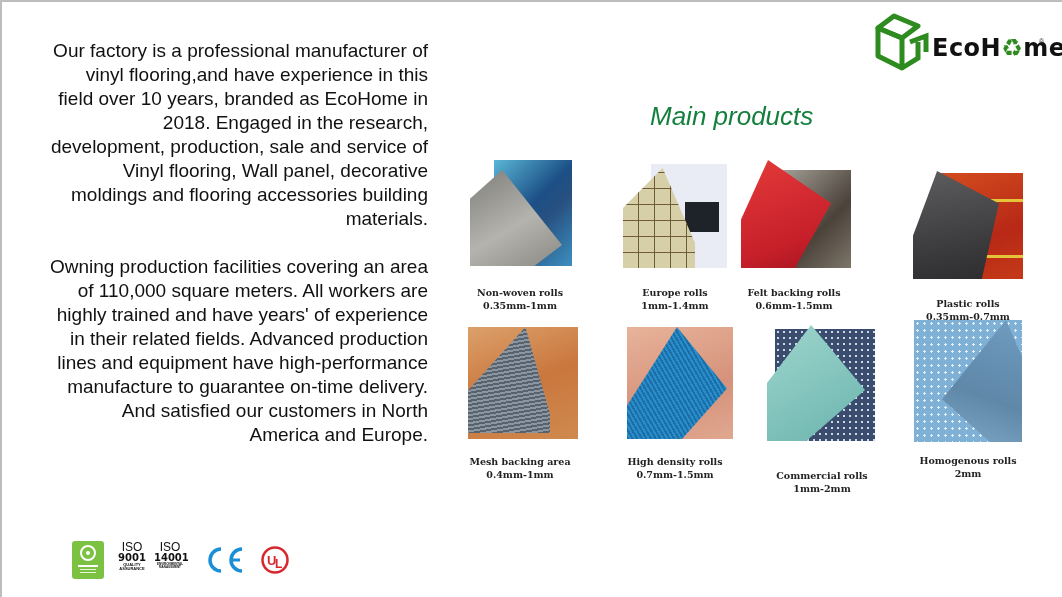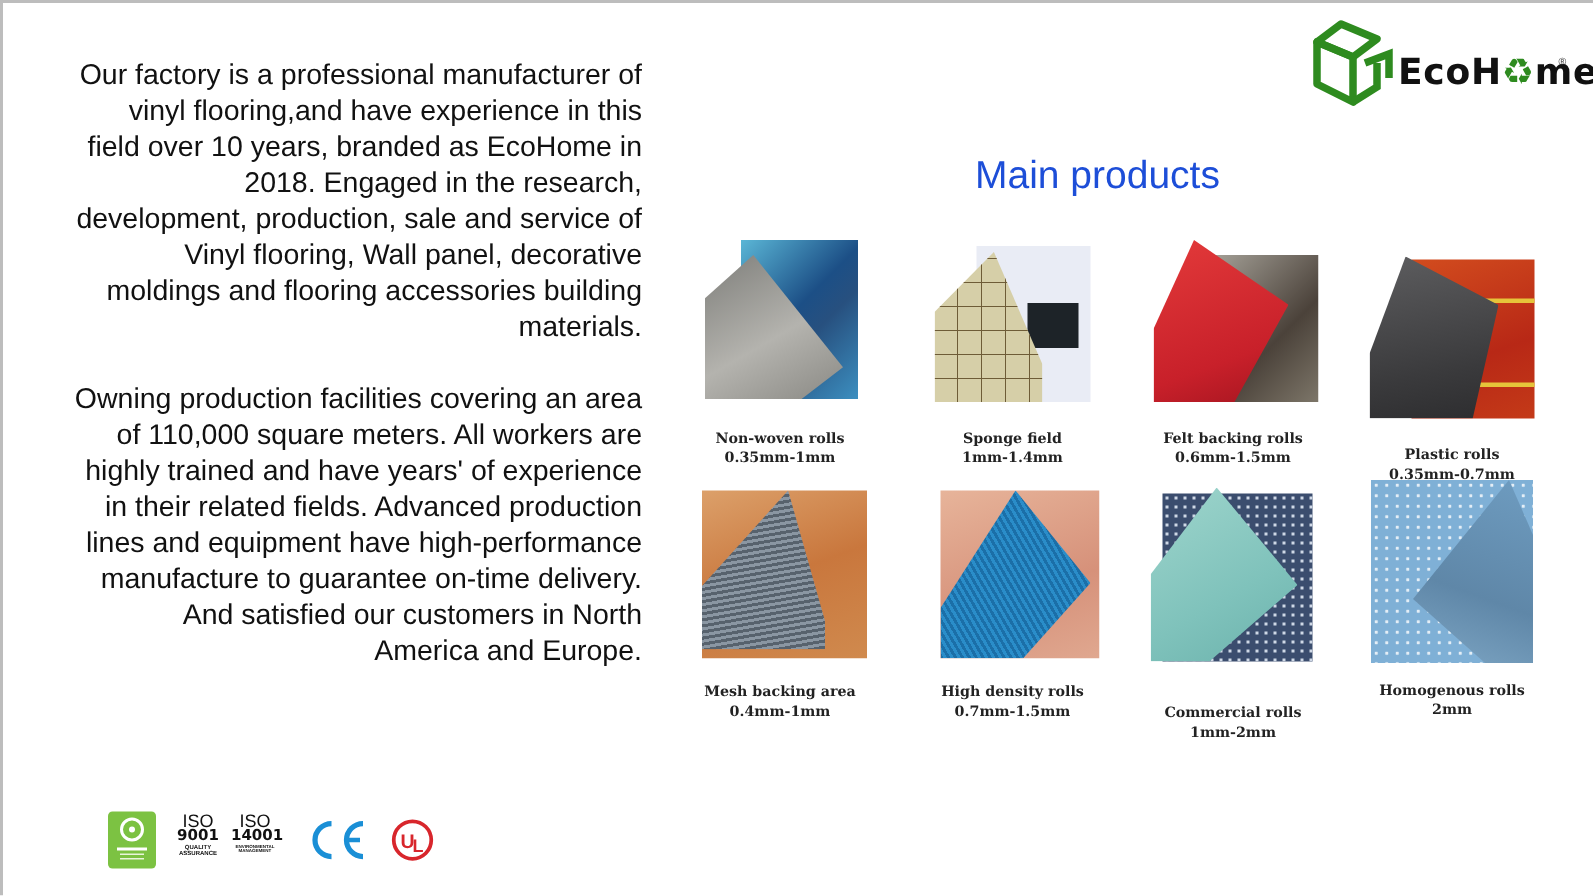--- a/index.html
+++ b/index.html
@@ -3,21 +3,21 @@
 <meta charset="utf-8">
 <style>
   html,body{margin:0;padding:0;background:#fff;}
   body{width:1062px;height:597px;position:relative;overflow:hidden;font-family:"Liberation Sans",sans-serif;color:#111;}
   .frame{position:absolute;left:0;top:0;width:1062px;height:597px;border-top:2px solid #bdbdbd;border-left:2px solid #bdbdbd;box-sizing:border-box;}
   .intro{position:absolute;left:48px;top:39px;width:380px;font-size:19px;line-height:24px;color:#111;}
   .intro p{margin:0 0 24px 0;text-align:right;}
   .logo{position:absolute;left:874px;top:12px;width:175px;height:62px;}
   .logo-text{position:absolute;left:58px;top:22px;font-size:24px;font-weight:bold;letter-spacing:0.5px;color:#111;font-family:"DejaVu Sans",sans-serif;}
   .logo-reg{position:absolute;left:165px;top:26px;font-size:7px;color:#333;}
-  .section-title{position:absolute;left:650px;top:101px;font-size:26px;color:#1d4ed8;}
+  .section-title{position:absolute;left:650px;top:101px;font-size:26px;color:#15803d;font-style:italic;}
   .prod{position:absolute;width:140px;text-align:center;}
   .prod .img{position:relative;margin:0 auto;overflow:hidden;}
   .prod .name{font-family:"DejaVu Serif",serif;font-weight:bold;font-size:9.5px;line-height:13px;color:#222;}
   .certs{position:absolute;left:56px;top:541px;height:40px;}
   .cert{position:absolute;margin-left:16px;}
 </style>
 </head>
 <body>
 
 <div class="frame"></div>
@@ -48,25 +48,25 @@
   <div class="name" style="margin-top:18px">Non-woven rolls</div>
   <div class="name">0.35mm-1mm</div>
 </div>
 
 <div class="prod" style="left:605px;top:158px">
   <div class="img" style="width:108px;height:110px;">
     <div style="position:absolute;left:30px;top:6px;width:76px;height:104px;background:#e9ecf5;"></div>
     <div style="position:absolute;left:64px;top:44px;width:34px;height:30px;background:#1d2328;"></div>
     <div style="position:absolute;left:2px;top:10px;width:72px;height:100px;background-color:#d6cfa8;background-image:repeating-linear-gradient(0deg,transparent 0 15px,#6e5c37 15px 16px),repeating-linear-gradient(90deg,transparent 0 15px,#6e5c37 15px 16px);clip-path:polygon(55% 0,100% 75%,100% 100%,0 100%,0 40%);"></div>
   </div>
-  <div class="name" style="margin-top:18px">Sponge  field</div>
+  <div class="name" style="margin-top:18px">Europe  rolls</div>
   <div class="name">1mm-1.4mm</div>
 </div>
 
-<div class="prod" style="left:752px;top:158px">
+<div class="prod" style="left:724px;top:158px">
   <div class="img" style="width:114px;height:112px;">
     <div style="position:absolute;left:40px;top:12px;width:74px;height:98px;background:linear-gradient(135deg,#a7a39a,#4b423a 60%,#7d7669);"></div>
     <div style="position:absolute;left:4px;top:2px;width:90px;height:108px;background:linear-gradient(160deg,#e33a3a,#c8202a 70%,#a51520);clip-path:polygon(30% 0,100% 40%,60% 100%,0 100%,0 55%);"></div>
   </div>
   <div class="name" style="margin-top:16px">Felt backing rolls</div>
   <div class="name">0.6mm-1.5mm</div>
 </div>
 
 <div class="prod" style="left:898px;top:169px">
   <div class="img" style="width:114px;height:112px;">

